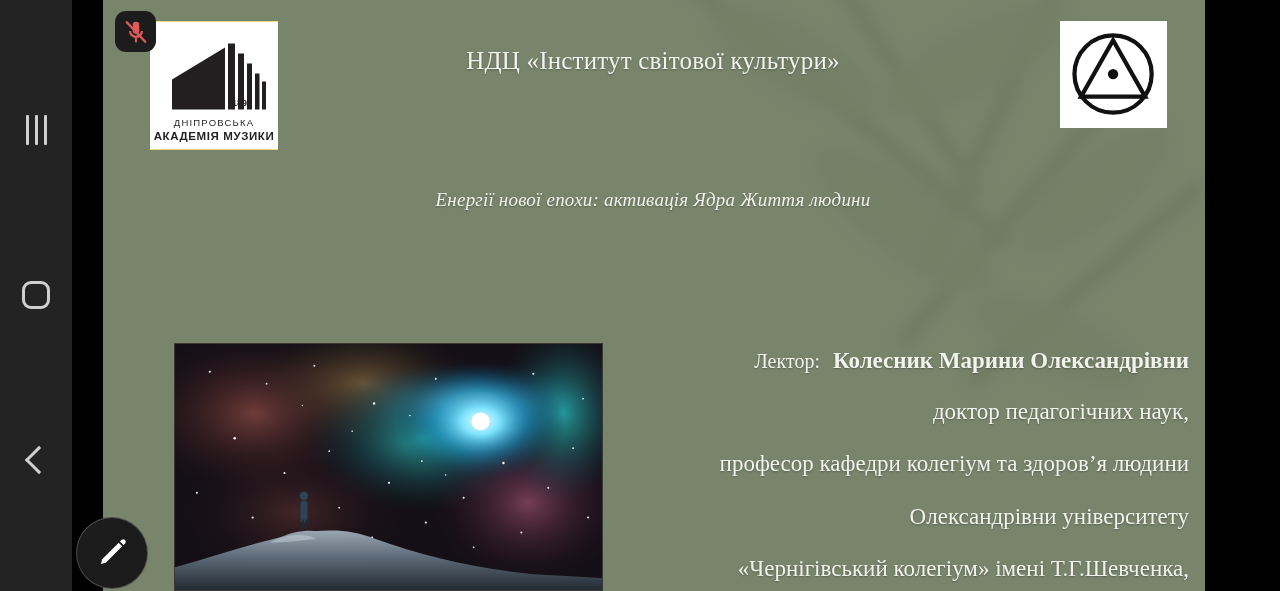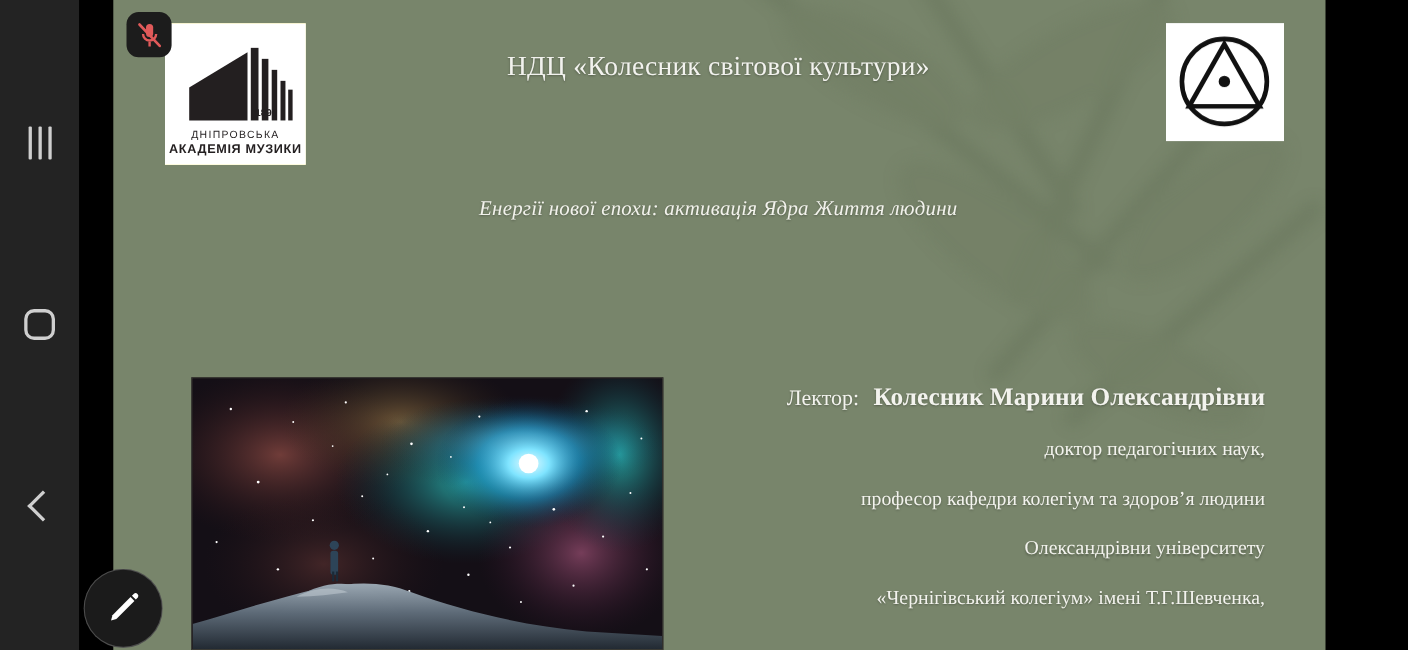--- a/index.html
+++ b/index.html
@@ -39,21 +39,21 @@
     background:#78856b; overflow:hidden;
   }
   .leaf-wm {
     position:absolute; right:-30px; top:-60px; width:560px; height:460px;
     opacity:.30; filter:blur(7px); pointer-events:none;
   }
 
   
   .logo-academy {
     position:absolute; left:47px; top:21px; width:128px; height:129px;
-    background:#fef9c3; display:flex; align-items:flex-end; justify-content:center;
+    background:#eab308; display:flex; align-items:flex-end; justify-content:center;
   }
   .logo-emblem {
     position:absolute; left:957px; top:21px; width:107px; height:107px;
     background:#fff; display:flex; align-items:center; justify-content:center;
   }
 
   
   .slide-header {
     position:absolute; left:150px; top:44px; width:800px;
     text-align:center; color:#f2f2ee;
@@ -61,39 +61,39 @@
     text-shadow:0 1px 2px rgba(0,0,0,.30);
   }
 
   
   .title-block { position:absolute; left:110px; top:175px; width:880px; text-align:center; }
   .title-line {
     color:#f5f5f0; font-size:30px; line-height:1.45; letter-spacing:.2px;
     text-shadow:0 1px 3px rgba(0,0,0,.32);
   }
   .subtitle {
-    margin-top:4px; color:#f2f2ec; font-style:italic;
+    margin-top:14px; color:#f2f2ec; font-style:italic;
     font-size:19px; letter-spacing:.2px; text-shadow:0 1px 2px rgba(0,0,0,.30);
   }
 
   
   .cosmos {
     position:absolute; left:71px; top:343px; width:429px; height:248px;
     border:1px solid #3a3a34; overflow:hidden; background:#120d14;
   }
   .cosmos svg { display:block; width:100%; height:100%; }
 
   
   .lecturer {
-    position:absolute; left:477px; top:345px; width:570px;
+    position:absolute; left:516px; top:345px; width:570px;
     text-align:right; color:#f3f3ee; text-shadow:0 1px 2px rgba(0,0,0,.30);
   }
   .lect-row1 { font-size:20px; line-height:1.35; margin-bottom:2px; }
   .lect-name { font-weight:bold; font-size:23px; margin-left:8px; }
-  .lect-line { font-size:18px; line-height:1.45;margin-top:19px; }
+  .lect-line { font-size:23px; line-height:1.45;margin-top:19px; }
 
   
   .fab {
     position:absolute; left:76px; top:517px; width:72px; height:72px;
     border-radius:50%; background:#1b1b1b;
     border:1px solid rgba(255,255,255,.22);
     display:flex; align-items:center; justify-content:center;
   }
   
   .mic-badge {
@@ -162,21 +162,21 @@
 
     <div class="logo-emblem">
       <svg viewBox="0 0 100 100" style="width:88%;height:88%">
         <circle cx="50" cy="50" r="41" fill="none" stroke="#111" stroke-width="4.5"></circle>
         <polygon points="50,14 84,74 16,74" fill="none" stroke="#111" stroke-width="4.5" stroke-linejoin="miter"></polygon>
         <circle cx="50" cy="50" r="5.5" fill="#111"></circle>
       </svg>
     </div>
 
     <div class="slide-header">
-      <div>НДЦ «Колесник світової культури»</div>
+      <div>НДЦ «Інститут світової культури»</div>
     </div>
 
     <div class="title-block">
       <div class="subtitle">Енергії нової епохи: активація Ядра Життя людини</div>
     </div>
 
     <div class="cosmos">
       <svg viewBox="0 0 429 248" preserveAspectRatio="none">
         <defs>
           <radialGradient id="gBlue" cx="50%" cy="50%" r="50%">

